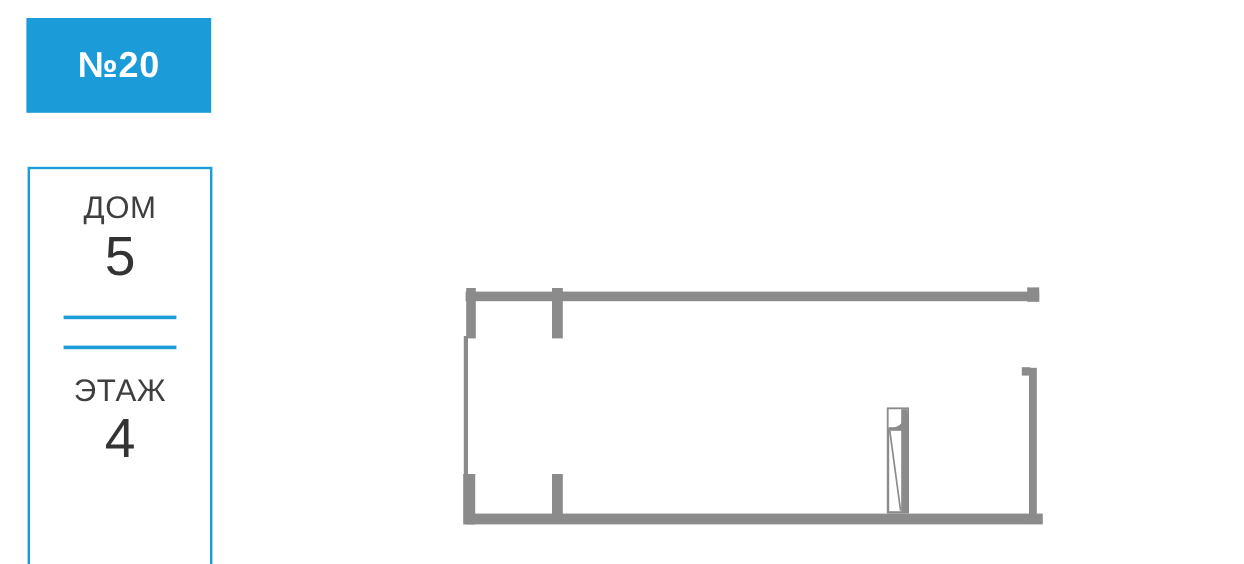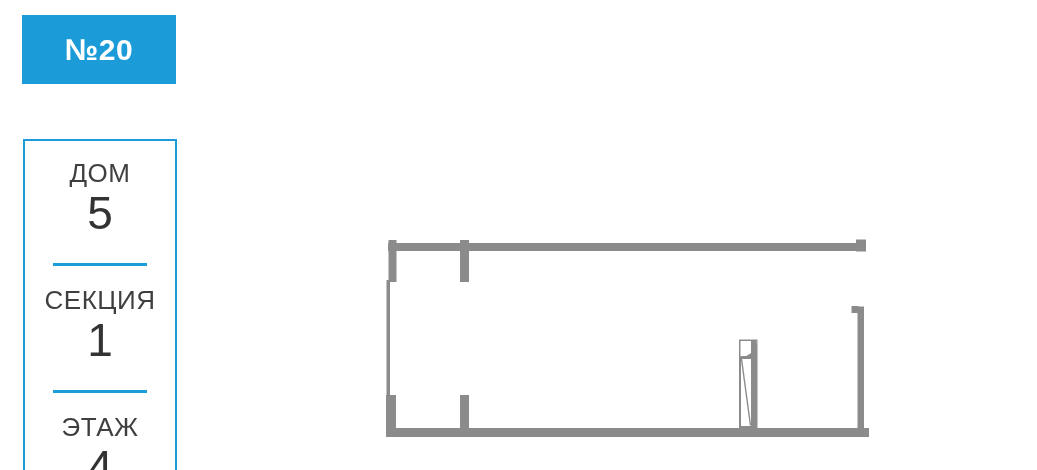--- a/index.html
+++ b/index.html
@@ -14,21 +14,21 @@
     height: 470px;
     overflow: hidden;
   }
 
   
   .unit-badge {
     position: absolute;
     left: 22px;
     top: 15px;
     width: 154px;
-    height: 69px;
+    height: 79px;
     background: #1b9cd8;
     display: flex;
     align-items: center;
     justify-content: center;
   }
   .unit-badge span {
     color: #ffffff;
     font-size: 30px;
     font-weight: bold;
     letter-spacing: 0.5px;
@@ -91,24 +91,20 @@
 <div class="unit-badge">
   <span>№20</span>
 </div>
 
 <div class="info-card">
   <div class="field">
     <div class="field-label">ДОМ</div>
     <div class="field-value">5</div>
   </div>
   <div class="card-divider"></div>
-  <div class="field">
-    <div class="field-label after-divider">СЕКЦИЯ</div>
-    <div class="field-value">1</div>
-  </div>
   <div class="card-divider"></div>
   <div class="field">
     <div class="field-label after-divider">ЭТАЖ</div>
     <div class="field-value">4</div>
   </div>
 </div>
 
 <svg class="plan-layer" viewBox="0 0 1037 470" xmlns="http://www.w3.org/2000/svg">
     <rect x="388" y="243" width="478" height="8" fill="#8b8b8b"></rect>
     <rect x="388.5" y="240" width="8" height="42" fill="#8b8b8b"></rect>

